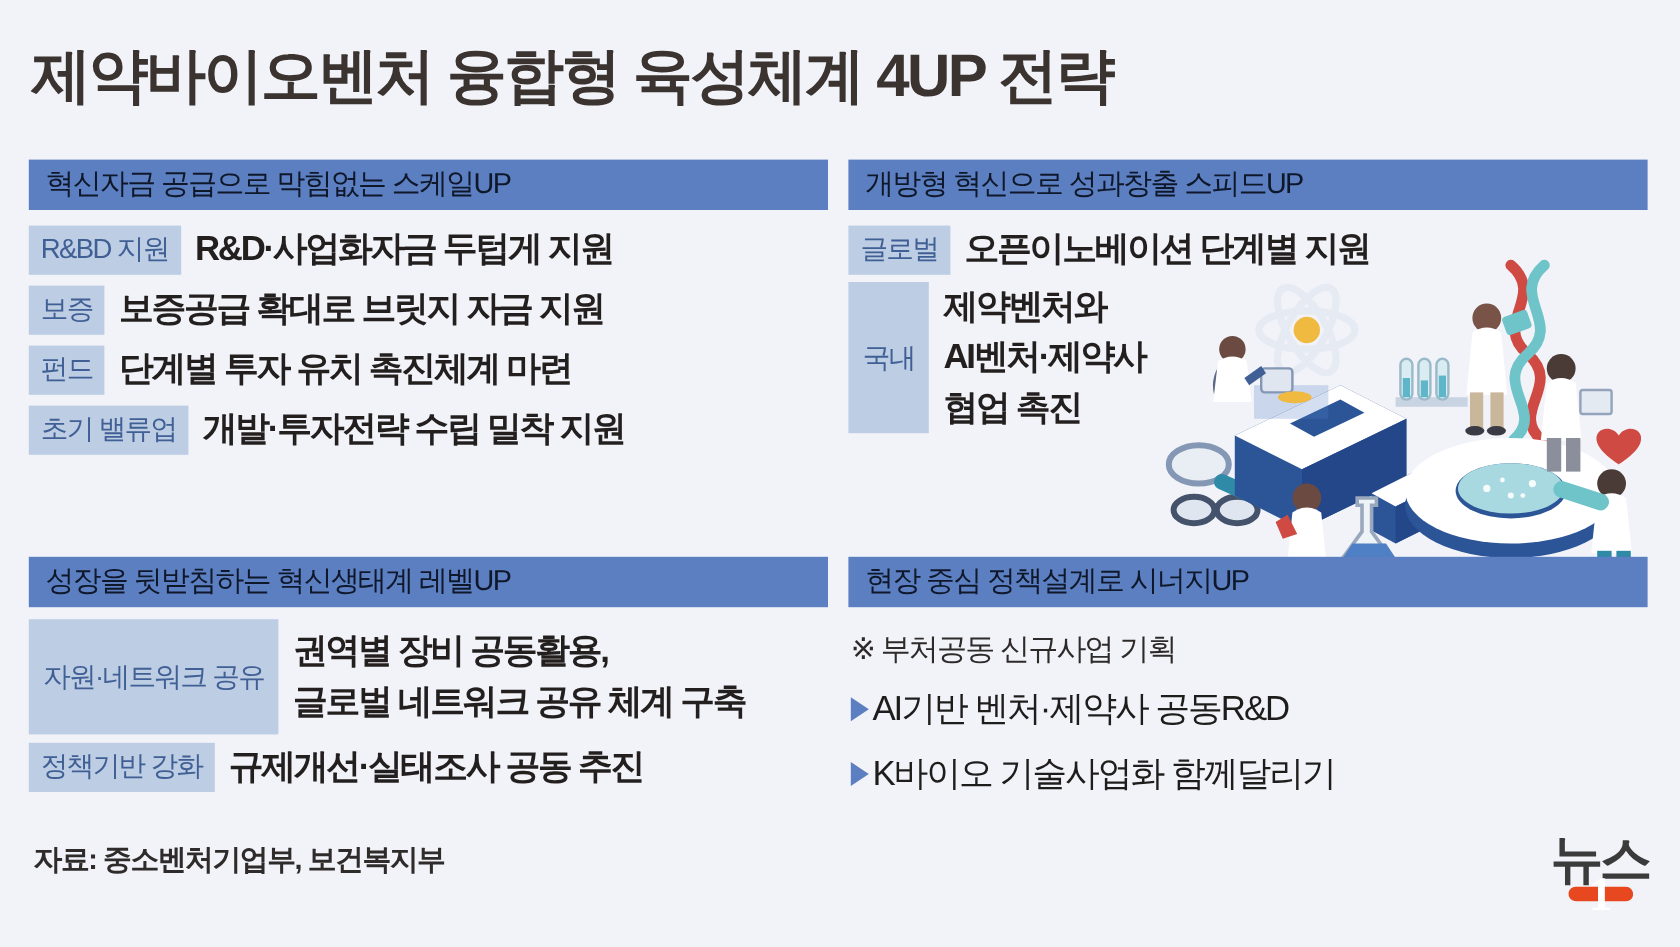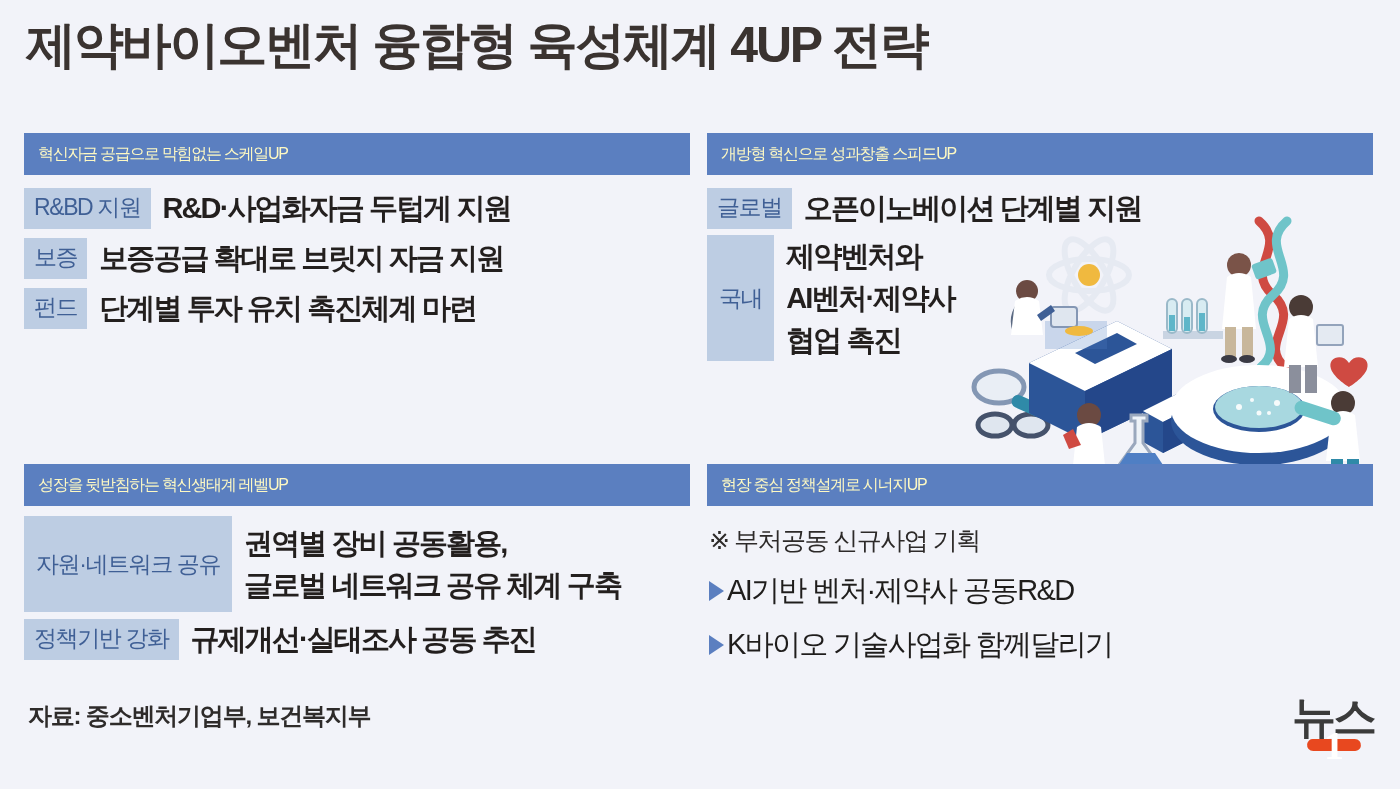--- a/index.html
+++ b/index.html
@@ -15,21 +15,21 @@
     background: #f2f3f9;
     font-family: "Liberation Sans", "DejaVu Sans", sans-serif;
     color: #2b2b2b;
     position: relative;
   }
 
   
   .page-title {
     position: absolute;
     left: 26px;
-    top: 12px;
+    top: 30px;
     font-size: 50px;
     font-weight: bold;
     letter-spacing: -2.2px;
     color: #3a3330;
     white-space: nowrap;
     text-align: right;
   }
 
   
   .panels {
@@ -44,22 +44,22 @@
     position: absolute;
     width: 666px;
   }
   .panel.col-left  { left: 0; }
   .panel.col-right { left: 683px; }
   .panel.row-top    { top: 0; }
   .panel.row-bottom { top: 331px; }
 
   .panel-header {
     background: #5b7fc0;
-    color: #fef9c3;
-    font-size: 16px;
+    color: #0f172a;
+    font-size: 24px;
     font-weight: 500;
     letter-spacing: -1.3px;
     padding: 8px 14px 9px 14px;
     height: 42px;
     line-height: 25px;
     white-space: nowrap;
     overflow: hidden;
   }
 
   .panel-body {
@@ -214,20 +214,24 @@
       <div class="row">
         <span class="chip">보증</span>
         <span class="row-text">보증공급 확대로 브릿지 자금 지원</span>
       </div>
 
       <div class="row">
         <span class="chip">펀드</span>
         <span class="row-text">단계별 투자 유치 촉진체계 마련</span>
       </div>
 
+      <div class="row">
+        <span class="chip">초기 밸류업</span>
+        <span class="row-text">개발·투자전략 수립 밀착 지원</span>
+      </div>
 
     </div>
   </section>
 
   <section class="panel col-right row-top">
     <div class="panel-header">개방형 혁신으로 성과창출 스피드UP</div>
     <div class="panel-body">
 
       <div class="row">
         <span class="chip">글로벌</span>

